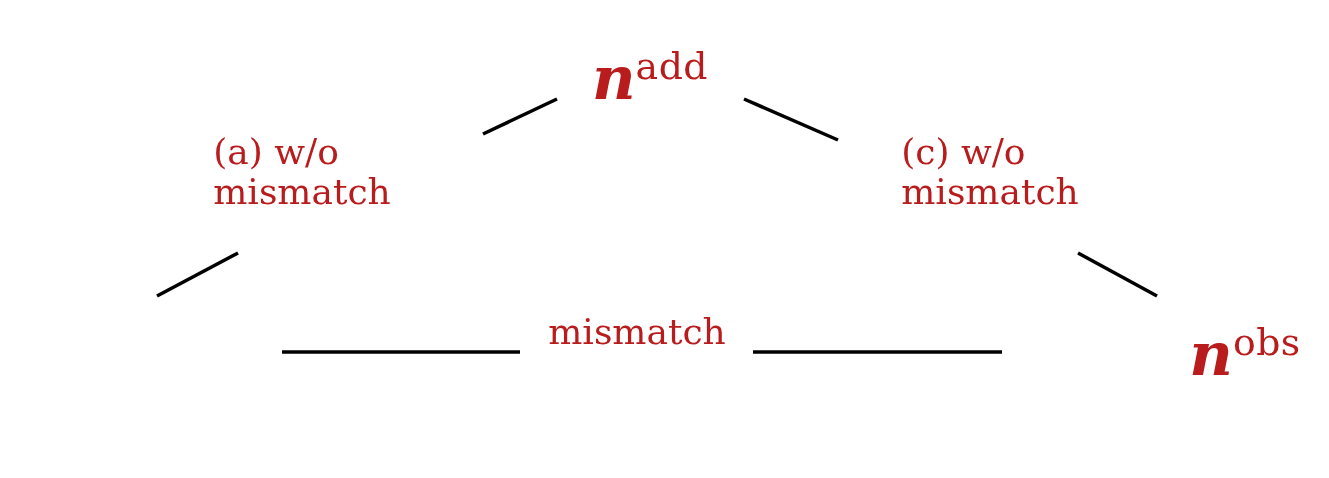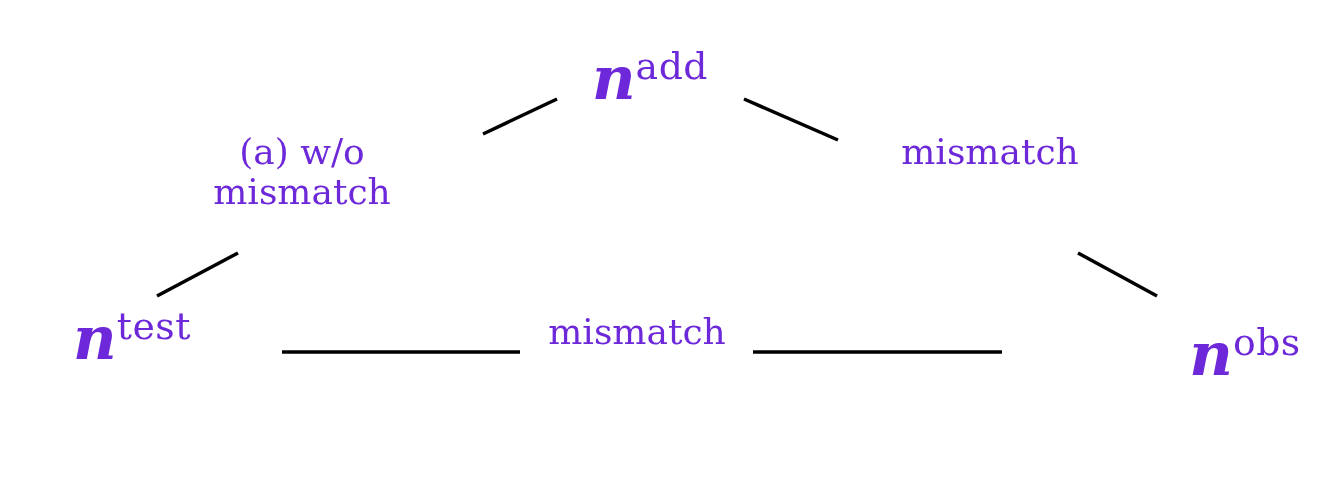--- a/index.html
+++ b/index.html
@@ -6,21 +6,21 @@
     margin: 0;
     padding: 0;
     background: #ffffff;
   }
   .canvas {
     position: relative;
     width: 1329px;
     height: 478px;
     background: #ffffff;
     font-family: "DejaVu Serif", "Liberation Serif", serif;
-    color: #6d28d9;
+    color: #b91c1c;
     overflow: hidden;
   }
   .edges-svg {
     position: absolute;
     left: 0;
     top: 0;
     width: 1329px;
     height: 478px;
   }
   .edges-svg line {
@@ -43,21 +43,21 @@
   .node .sup {
     font-style: normal;
     font-weight: normal;
     font-size: 0.63em;
     vertical-align: 0.52em;
     letter-spacing: 0.5px;
   }
   .edge-label {
     position: absolute;
     transform: translateX(-50%);
-    text-align: center;
+    text-align: left;
     font-size: 36px;
     line-height: 1.1;
     white-space: nowrap;
   }
 </style>
 </head>
 <body>
 
 <div class="canvas">
 
@@ -70,34 +70,32 @@
     <line x1="1078" y1="253" x2="1157" y2="296"></line>
 
     <line x1="282" y1="352" x2="520" y2="352"></line>
     <line x1="753" y1="352" x2="1002" y2="352"></line>
   </svg>
 
   <div class="node" style="left: 650px; top: 48px;">
     <span class="base">n</span><span class="sup">add</span>
   </div>
 
-  <div class="node" style="left: 132px; top: 308px;">
-    <span class="base">n</span><span class="sup">test</span>
-  </div>
 
   <div class="node" style="left: 1245px; top: 324px;">
     <span class="base">n</span><span class="sup">obs</span>
   </div>
 
   <div class="edge-label" style="left: 302px; top: 132px;">
     <div>(a) w/o</div>
     <div>mismatch</div>
   </div>
 
   <div class="edge-label" style="left: 990px; top: 132px;">
+    <div>(c) w/o</div>
     <div>mismatch</div>
   </div>
 
   <div class="edge-label" style="left: 637px; top: 312px;">
     <div>mismatch</div>
   </div>
 
 </div>
 
 </body></html>

